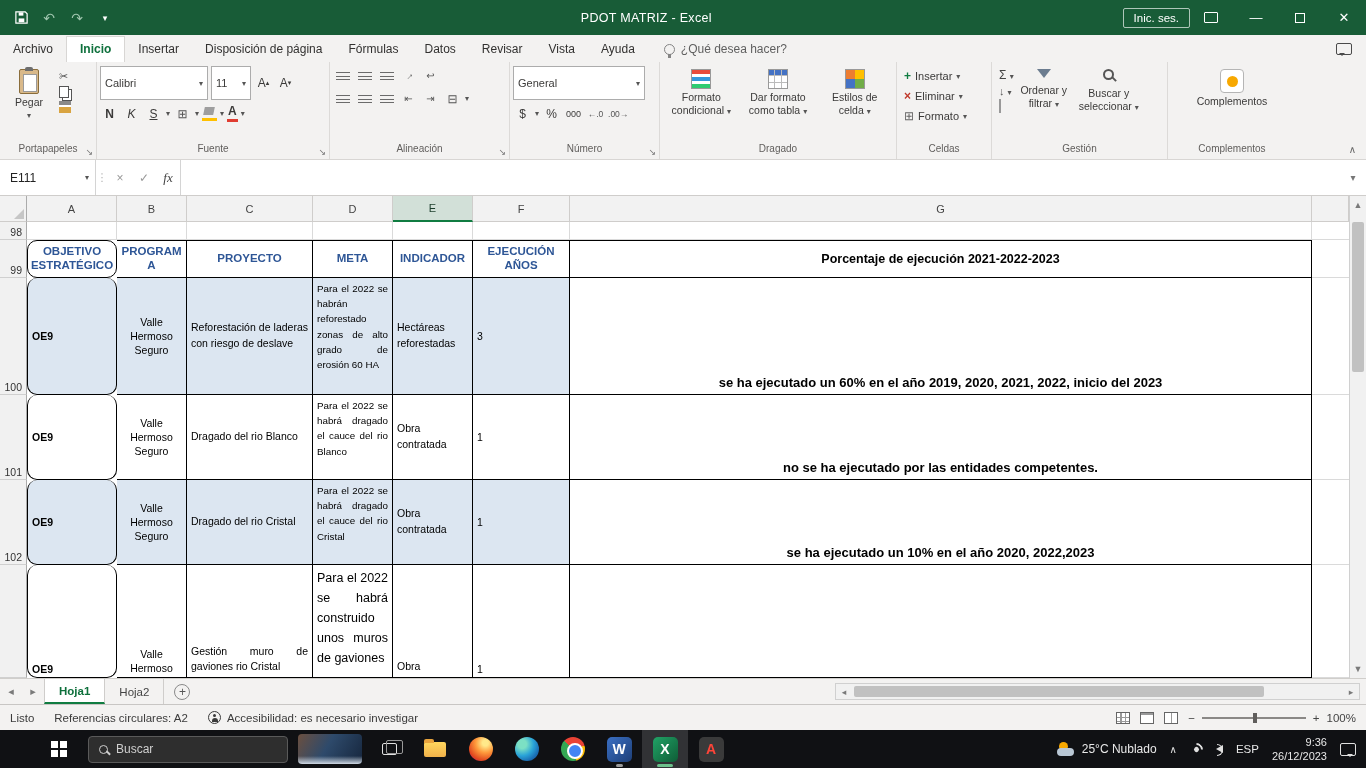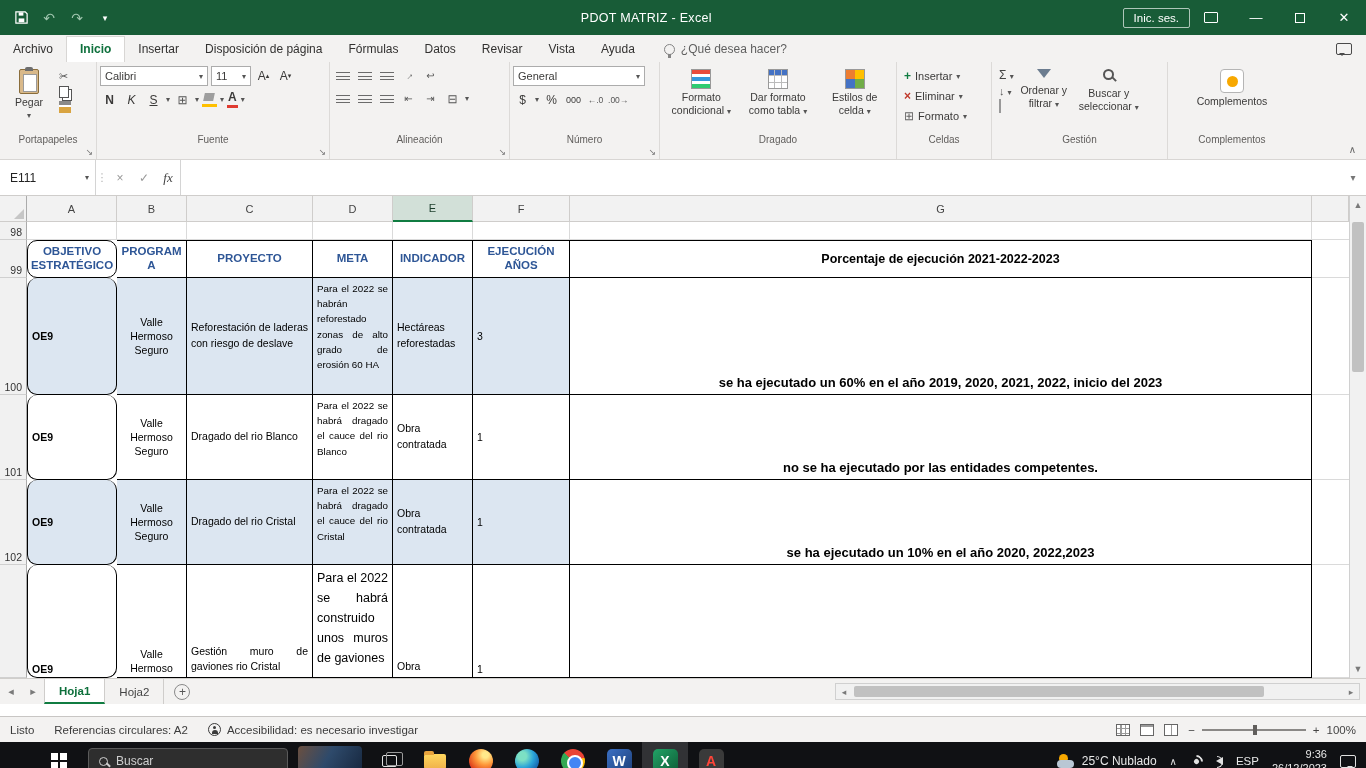--- a/index.html
+++ b/index.html
@@ -25,27 +25,27 @@
   .rtab.active { background:#fff; color:#0E703C; font-weight:bold; border:1px solid #D8D6D4; border-bottom:none; }
   .tellme { display:flex; align-items:center; gap:6px; margin-left:16px; padding-bottom:6px; color:#5f5f5f; font-size:12px; white-space:nowrap; }
   .bulb { width:11px; height:11px; border:1.5px solid #848484; border-radius:50%; position:relative; }
   .bulb::after { content:""; position:absolute; left:3px; bottom:-4px; width:3px; height:4px; background:#848484; }
   .comment-ic { margin-left:auto; margin-right:14px; width:16px; height:12px; border:1.5px solid #4a4a4a; border-radius:2px; position:relative; margin-bottom:7px; }
   .comment-ic::after { content:""; position:absolute; left:2px; bottom:-5px; border:3px solid transparent; border-top-color:#4a4a4a; }
 
   
   .ribbon { height:98px; background:#F3F2F1; border-bottom:1px solid #D8D6D4; display:flex; flex:0 0 auto; position:relative; font-size:11px; color:#3b3a39; }
   .rgroup { position:relative; border-right:1px solid #DCDAD8; padding:4px 3px 15px; display:flex; flex-direction:column; flex:0 0 auto; }
-  .rg-label { position:absolute; bottom:14px; left:0; right:0; text-align:center; font-size:10px; color:#605E5C; }
+  .rg-label { position:absolute; bottom:5px; left:0; right:0; text-align:center; font-size:10px; color:#605E5C; }
   .launcher { position:absolute; right:3px; bottom:2px; font-size:9px; color:#777; }
   .rg-body { display:flex; flex:1; }
   .chev { font-size:8px; color:#555; }
   .btn-lg { display:flex; flex-direction:column; align-items:center; justify-content:flex-start; gap:2px; padding-top:3px; }
   .bl-wrap { text-align:center; line-height:1.2; font-size:10.5px; }
-  .combo { background:#fff; border:1px solid #ACACAC; height:20px; display:flex; align-items:center; justify-content:space-between; padding:2px 4px; font-size:11px; }
+  .combo { background:#fff; border:1px solid #ACACAC; height:20px; display:flex; align-items:center; justify-content:space-between; padding:16px 4px; font-size:11px; }
   .fbtn { min-width:19px; height:19px; display:flex; align-items:center; justify-content:center; font-size:12px; }
   .mini-col { display:flex; flex-direction:column; gap:3px; padding:4px 0 0 4px; }
   .clipboard-ic { width:20px; height:25px; background:#D9B98A; border:1px solid #8a6d3b; border-radius:2px; position:relative; }
   .clipboard-ic::before { content:""; position:absolute; top:-3px; left:5px; width:8px; height:4px; background:#6d6d6d; border-radius:2px 2px 0 0; }
   .clipboard-ic::after { content:""; position:absolute; top:4px; left:3px; width:12px; height:16px; background:#fff; border:1px solid #9a9a9a; }
   .copy-ic { width:10px; height:12px; border:1px solid #555; background:#fff; box-shadow:3px 3px 0 -1px #fff, 3px 3px 0 0 #555; }
   .brush-ic { width:12px; height:12px; background:linear-gradient(to bottom,#8a8a8a 0 4px,#fff 4px 6px,#D9A441 6px 12px); }
   .bars { width:14px; height:8px; background:repeating-linear-gradient(to bottom,#6b6b6b 0 1.4px,transparent 1.4px 3.6px); }
   .frow { display:flex; align-items:center; gap:3px; margin-bottom:4px; }
   .bold-b { font-weight:bold; }
@@ -122,21 +122,21 @@
   .snav { width:22px; display:flex; align-items:center; justify-content:center; color:#7a7a7a; font-size:11px; }
   .stab { padding:0 14px; display:flex; align-items:center; font-size:11.5px; color:#444; border-right:1px solid #CFCDCB; }
   .stab.active { background:#fff; color:#0E703C; font-weight:bold; border-bottom:2px solid #107C41; border-left:1px solid #CFCDCB; }
   .addsheet { width:24px; display:flex; align-items:center; justify-content:center; margin-left:6px; }
   .addsheet span { width:16px; height:16px; border:1px solid #8a8a8a; border-radius:50%; display:flex; align-items:center; justify-content:center; font-size:12px; color:#555; line-height:1; }
   .hscroll { position:absolute; left:835px; right:6px; top:4px; height:17px; background:#F1F1F1; border:1px solid #D0D0D0; display:flex; align-items:center; }
   .hs-arrow { width:16px; display:flex; align-items:center; justify-content:center; color:#7a7a7a; font-size:9px; }
   .hs-thumb { height:11px; background:#C1C1C1; border-radius:2px; width:410px; margin-left:2px; }
 
   
-  .statusbar { height:26px; background:#F3F2F1; border-top:1px solid #C8C6C4; display:flex; align-items:center; font-size:11.5px; color:#3b3b3b; flex:0 0 auto;margin-top:12px; }
+  .statusbar { height:26px; background:#F3F2F1; border-top:1px solid #C8C6C4; display:flex; align-items:center; font-size:11.5px; color:#3b3b3b; flex:0 0 auto; }
   .sb-item { padding:0 10px; white-space:nowrap; }
   .acc-wrap { display:flex; align-items:center; gap:6px; padding:0 10px; }
   .acc-ic { width:13px; height:13px; border:1px solid #3a3a3a; border-radius:50%; position:relative; }
   .acc-ic::before { content:""; position:absolute; top:2px; left:4.5px; width:3px; height:3px; border-radius:50%; background:#3a3a3a; }
   .acc-ic::after { content:""; position:absolute; top:6px; left:3px; width:6px; height:4px; border-radius:3px 3px 0 0; background:#3a3a3a; }
   .sb-right { margin-left:auto; display:flex; align-items:center; gap:10px; padding-right:10px; }
   .view-ic { width:14px; height:12px; border:1px solid #666; background:#fff; }
   .view-ic.v1 { background-image:repeating-linear-gradient(to right,transparent 0 3.5px,#999 3.5px 4.5px),repeating-linear-gradient(to bottom,transparent 0 3.5px,#999 3.5px 4.5px); }
   .view-ic.v2 { box-shadow:inset 0 2px 0 #999; }
   .view-ic.v3 { background-image:linear-gradient(to right,transparent 0 6px,#999 6px 7px,transparent 7px); }

